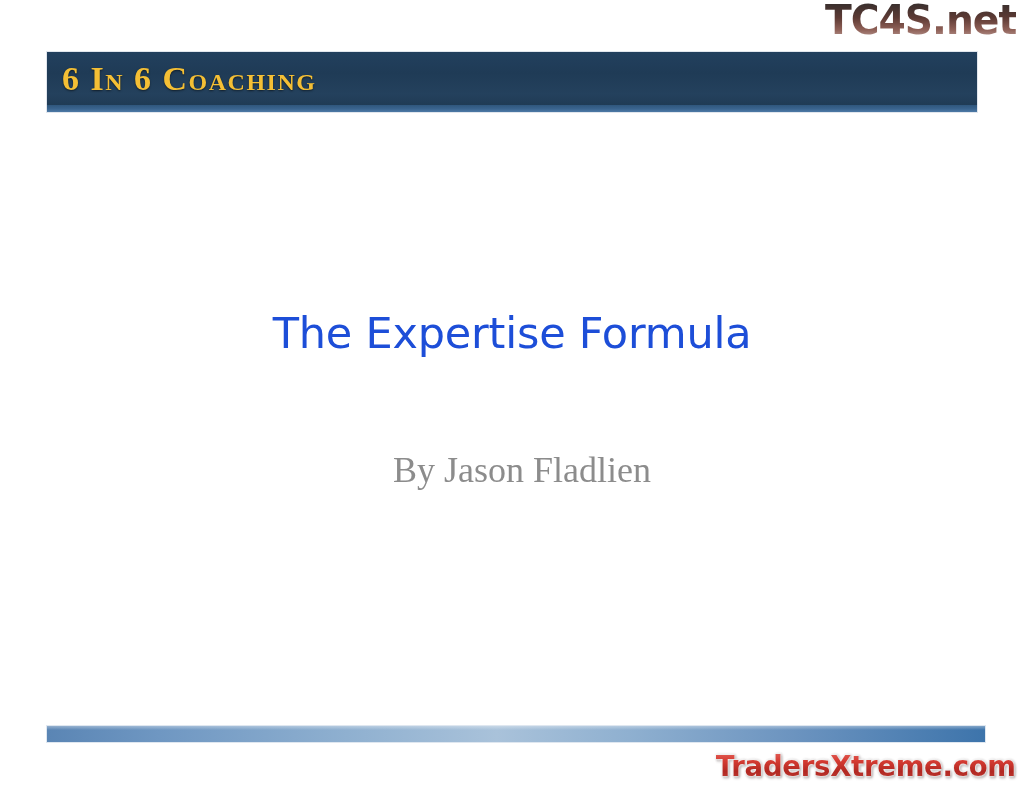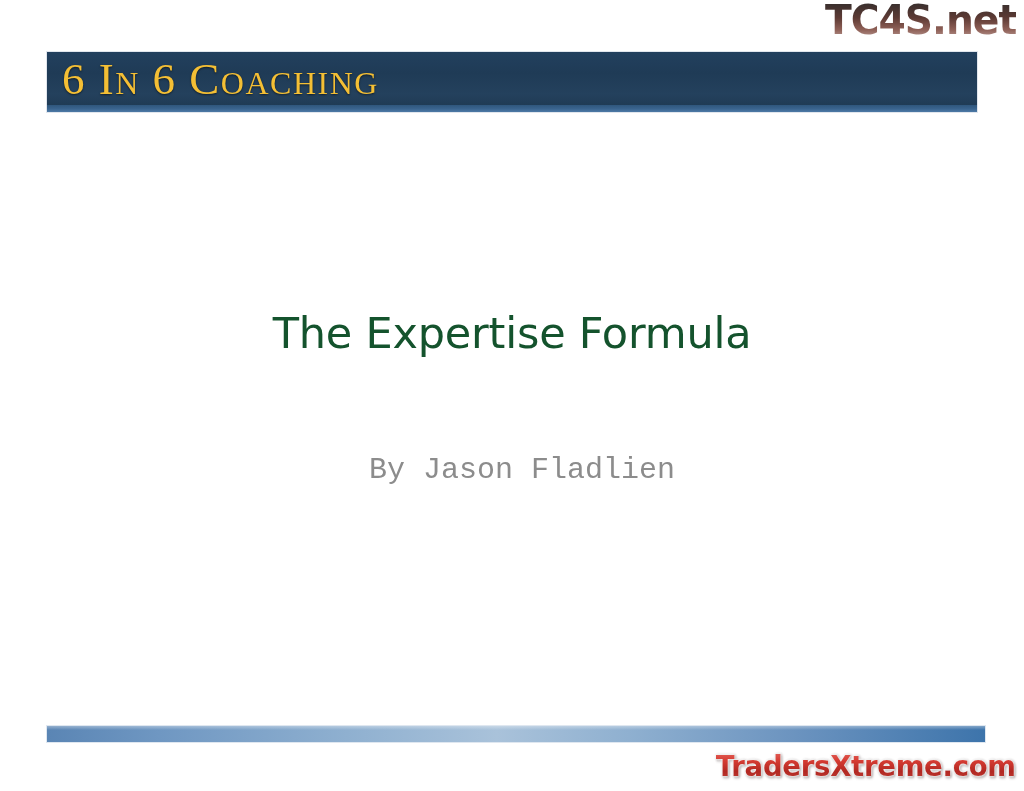--- a/index.html
+++ b/index.html
@@ -61,44 +61,44 @@
     position: absolute;
     left: 0; right: 0; bottom: 0;
     height: 7px;
     background: linear-gradient(180deg, #2f567c 0%, #3a648e 55%, #4d7aa7 100%);
   }
   .banner-title {
     position: absolute;
     left: 15px;
     top: 2px;
     font-family: "Liberation Serif", "DejaVu Serif", serif;
-    font-size: 45px;
+    font-size: 34px;
     line-height: 50px;
     font-variant: small-caps;
-    font-weight: 400;
+    font-weight: 700;
     letter-spacing: 1.5px;
     color: #f4bf35;
     text-shadow: 0 1px 2px rgba(0,0,0,0.55);
     white-space: nowrap;
   }
 
   
   .title-block {
     position: absolute;
     left: 0;
     top: 305px;
     width: 1024px;
     text-align: center;
   }
   .slide-title {
     font-family: "DejaVu Sans", sans-serif;
     font-size: 43px;
     line-height: 56px;
     font-weight: 400;
-    color: #14532d;
+    color: #1d4ed8;
     letter-spacing: -0.2px;
     white-space: nowrap;
   }
 
   
   .dlsub-watermark {
     position: absolute;
     left: 50%;
     top: 373px;
     transform: translateX(-50%) scaleX(1.0);
@@ -121,22 +121,22 @@
 
   
   .subtitle-block {
     position: absolute;
     left: 0;
     top: 450px;
     width: 1024px;
     text-align: center;
   }
   .slide-subtitle {
-    font-family: Liberation Mono, monospace;
-    font-size: 30px;
+    font-family: Liberation Serif, serif;
+    font-size: 36px;
     line-height: 40px;
     font-weight: 400;
     color: #8c8c8c;
     white-space: nowrap;
     margin-left: 20px;
   }
 
   
   .footer-bar {
     position: absolute;

